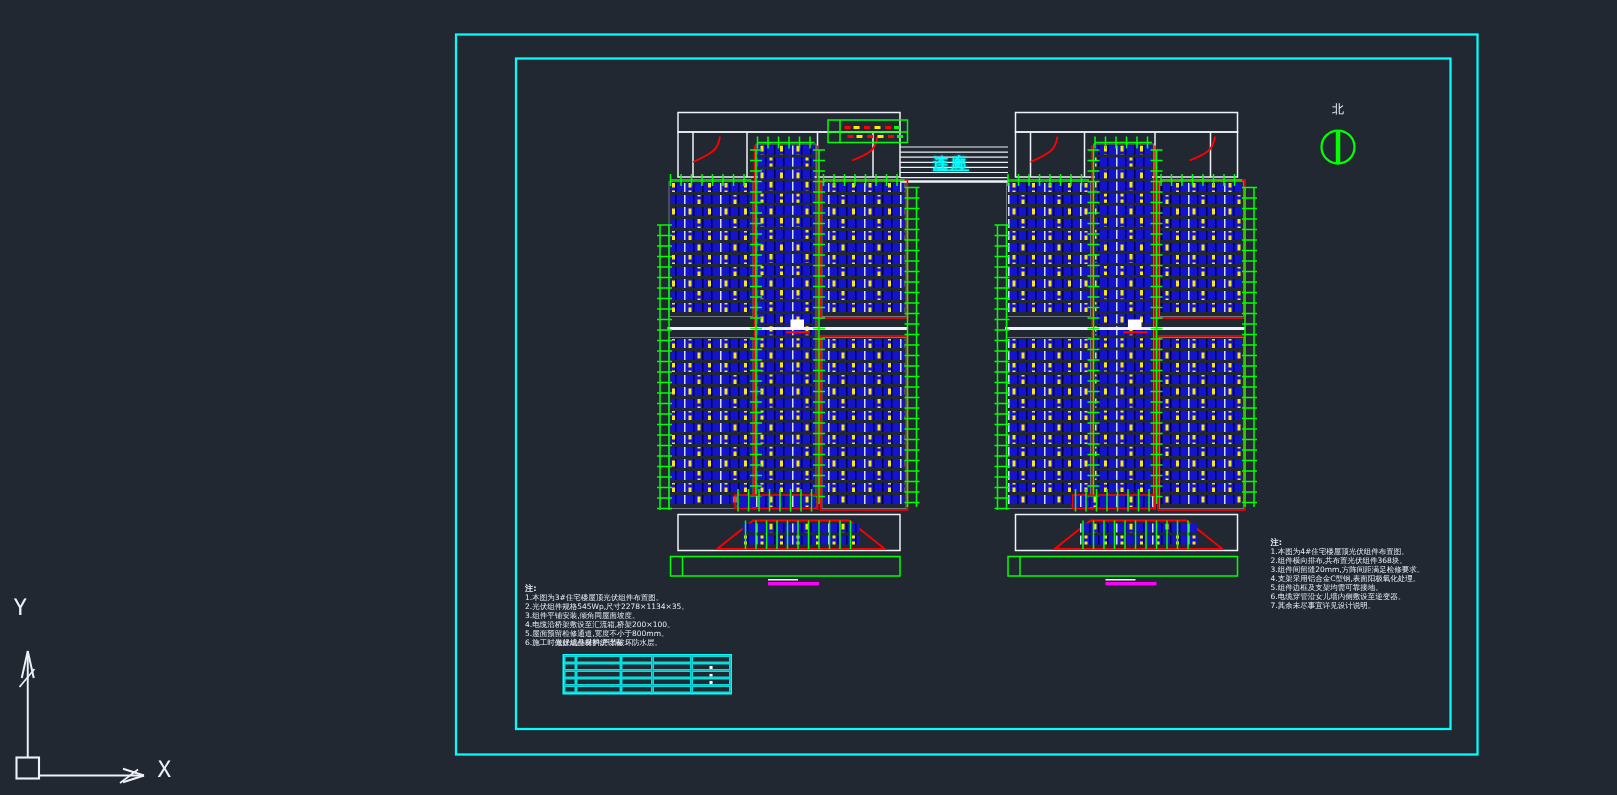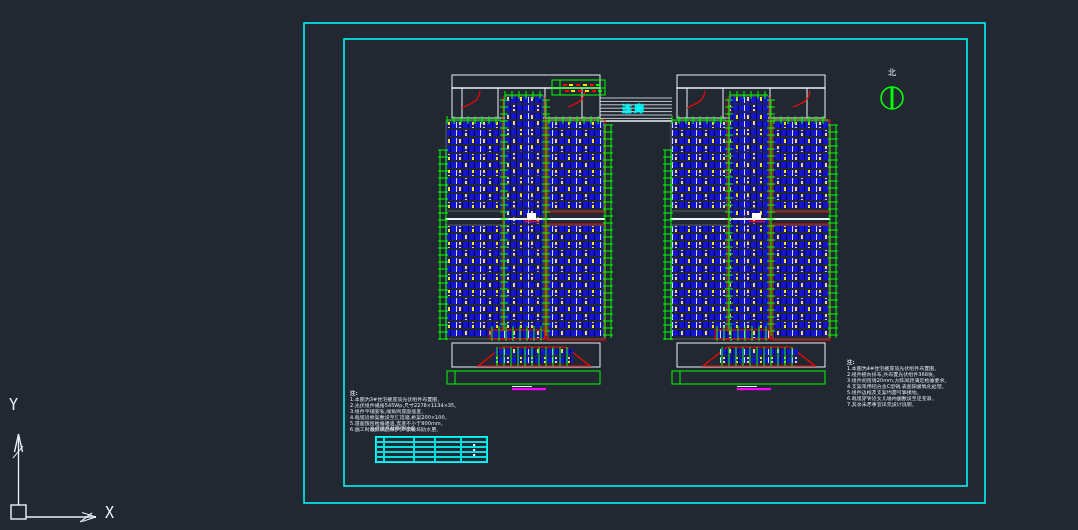--- a/index.html
+++ b/index.html
@@ -2,21 +2,21 @@
 <html><head>
 <meta charset="utf-8">
 <style>
   html,body{margin:0;padding:0;}
   body{width:1078px;height:530px;overflow:hidden;background:#212832;
        font-family:"DejaVu Sans",sans-serif;}
   #viewport{position:absolute;left:0;top:0;width:1078px;height:530px;background:#212832;}
   #dwg{position:absolute;left:0;top:0;}
   .ovl{position:absolute;z-index:5;}
   .corridor-label{color:#00ffff;font-size:10px;font-weight:bold;letter-spacing:2px;
-       text-shadow:0 0 2px #00ffff;white-space:nowrap;}
+       text-shadow:0 0 2px #00ffff;white-space:nowrap;text-decoration:underline;}
   .north-label{color:#f2f5fa;font-size:8px;white-space:nowrap;}
   .axis-label{color:#eef2f8;font-size:15px;font-weight:300;
        font-family:"DejaVu Sans Mono",monospace;}
   .notes{color:#e9eef6;font-size:5px;line-height:6px;white-space:nowrap;}
   .notes .ntitle{font-size:5.5px;font-weight:bold;}
   .nline{height:6px;}
   .tbl-title{color:#e9eef6;font-size:5px;white-space:nowrap;}
   .cad-table{position:absolute;border:1px solid #00ffff;display:grid;z-index:5;
        box-sizing:border-box;}
   .cad-cell{border:0.5px solid rgba(0,255,255,.85);color:#ffffff;font-size:4px;

